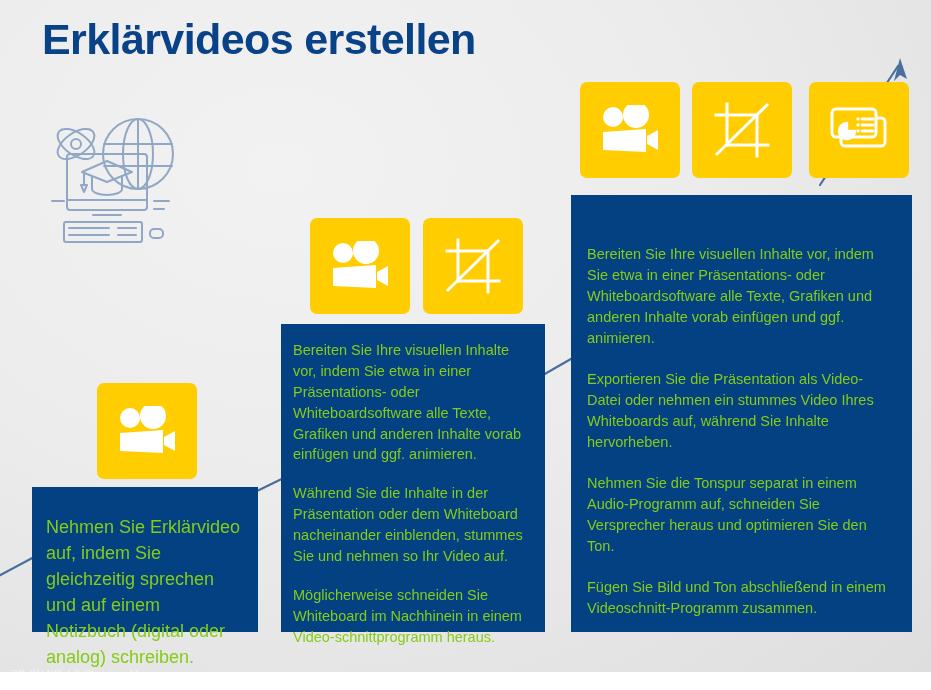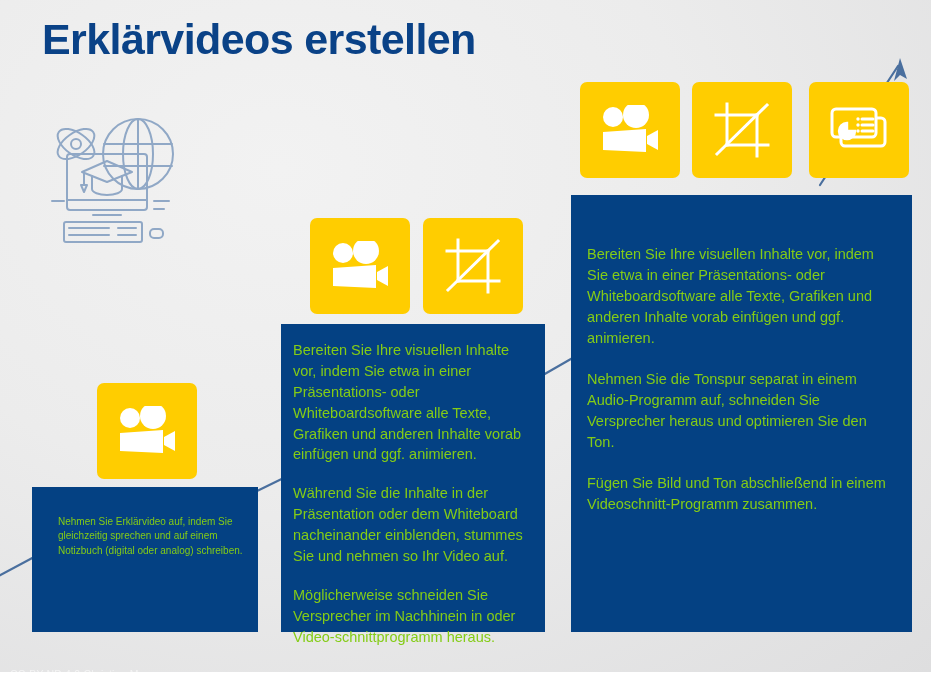--- a/index.html
+++ b/index.html
@@ -86,21 +86,21 @@
   }
   .process-box p:last-child { margin-bottom: 0; }
 
   #box-1 {
     left: 32px;
     top: 487px;
     width: 226px;
     height: 145px;
     padding: 28px 14px 0 14px;
   }
-  #box-1 p { font-size: 10px; line-height: 1.44; margin-left: 12px; }
+  #box-1 p { font-size: 18px; line-height: 1.44; }
 
   #box-2 {
     left: 281px;
     top: 324px;
     width: 264px;
     height: 308px;
     padding: 16px 12px 0 12px;
   }
   #box-2 p { font-size: 14.5px; line-height: 1.44; margin-bottom: 18px; }
 
@@ -219,21 +219,21 @@
         <path d="M4 15 H45"></path>
         <path d="M15 45 H56"></path>
         <path d="M5 54 L55 5"></path>
       </g>
     </svg>
   </div>
 
   <div class="process-box" id="box-2">
     <p>Bereiten Sie Ihre visuellen Inhalte vor, indem Sie etwa in einer Präsentations- oder Whiteboardsoftware alle Texte, Grafiken und anderen Inhalte vorab einfügen und ggf. animieren.</p>
     <p>Während Sie die Inhalte in der Präsentation oder dem Whiteboard nacheinander einblenden, stummes Sie und nehmen so Ihr Video auf.</p>
-    <p>Möglicherweise schneiden Sie Versprecher im Nachhinein in oder Video-schnittprogramm heraus.</p>
+    <p>Möglicherweise schneiden Sie Whiteboard im Nachhinein in einem Video-schnittprogramm heraus.</p>
   </div>
 
   <div class="tile" style="left:580px; top:82px;">
     <svg width="62" height="50" viewBox="0 0 62 50">
       <circle cx="14" cy="12" r="10" fill="#ffffff"></circle>
       <circle cx="37" cy="10" r="13" fill="#ffffff"></circle>
       <path d="M4 27 L47 24 L47 47 L4 45 Z" fill="#ffffff"></path>
       <path d="M48 31 L59 25 L59 45 L48 39 Z" fill="#ffffff"></path>
     </svg>
   </div>
@@ -261,19 +261,20 @@
       <g fill="#ffffff">
         <circle cx="31" cy="15" r="1.7"></circle>
         <circle cx="31" cy="21" r="1.7"></circle>
         <circle cx="31" cy="27" r="1.7"></circle>
       </g>
     </svg>
   </div>
 
   <div class="process-box" id="box-3">
     <p>Bereiten Sie Ihre visuellen Inhalte vor, indem Sie etwa in einer Präsentations- oder Whiteboardsoftware alle Texte, Grafiken und anderen Inhalte vorab einfügen und ggf. animieren.</p>
+    <p>Exportieren Sie die Präsentation als Video-Datei oder nehmen ein stummes Video Ihres Whiteboards auf, während Sie Inhalte hervorheben.</p>
     <p>Nehmen Sie die Tonspur separat in einem Audio-Programm auf, schneiden Sie Versprecher heraus und optimieren Sie den Ton.</p>
     <p>Fügen Sie Bild und Ton abschließend in einem Videoschnitt-Programm zusammen.</p>
   </div>
 
   <div id="footer-credit">CC-BY-ND 4.0 Christian Mayr</div>
 
 </div>
 
 </body></html>

